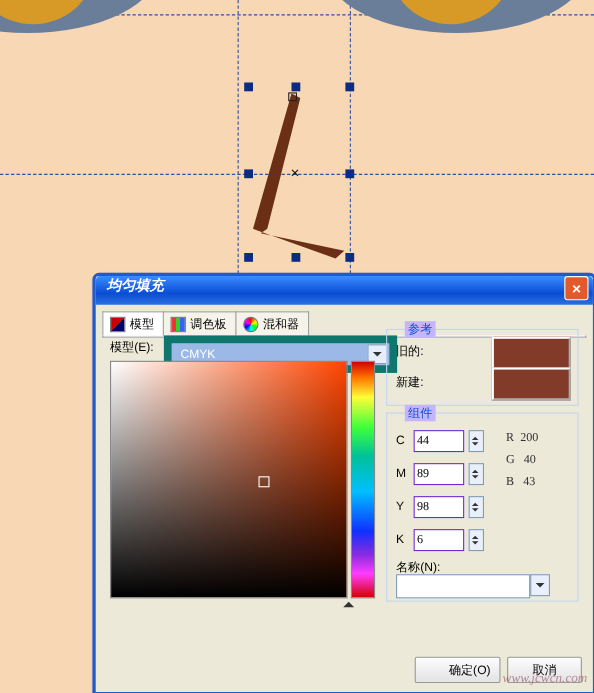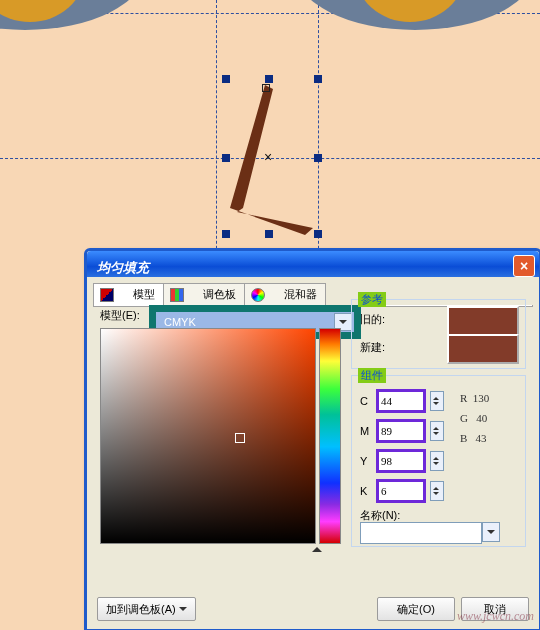--- a/index.html
+++ b/index.html
@@ -5,38 +5,38 @@
 html,body{margin:0;padding:0;width:540px;height:630px;font:11px Tahoma,Arial,sans-serif;overflow:hidden}
 .canvas{position:absolute;inset:0;background:#f8d7b5}
 .ruler-line{position:absolute;border:0 dashed #2e4fa0}
 .ruler-h{left:0;right:0;border-top-width:1px}
 .ruler-v{top:0;bottom:0;border-left-width:1px}
 .eye{position:absolute;top:-60px;width:250px}
 .shape{position:absolute}
 .handle{position:absolute;width:8px;height:8px;background:#0b2c82}
 .node-x{position:absolute;font:14px/1 sans-serif;color:#111}
 .dialog{position:absolute;left:84px;top:248px;width:452px;height:378px;border:3px solid #1f5bcb;border-radius:6px 6px 0 0;background:#ece9d8;box-shadow:2px 2px 4px rgba(0,0,0,.2)}
-.titlebar{height:26px;background:linear-gradient(#3b8cff,#0a4dd6 60%,#2a6fe0);border-radius:4px 4px 0 0;display:flex;align-items:flex-end;padding:0 4px 0 10px;color:#fff;font:bold 13px Tahoma;font-style:italic}
+.titlebar{height:26px;background:linear-gradient(#3b8cff,#0a4dd6 60%,#2a6fe0);border-radius:4px 4px 0 0;display:flex;align-items:flex-start;padding:0 4px 0 10px;color:#fff;font:bold 13px Tahoma;font-style:italic}
 .closebtn{width:20px;height:20px;margin-left:auto;background:#e25a2c;border:1px solid #fff;border-radius:3px;display:flex;align-items:center;justify-content:center;color:#fff;font:bold 14px/1 sans-serif}
 .tabs{display:flex;padding:6px 6px 0 6px;gap:0}
-.tab{border:1px solid #a0a0a0;background:#f5f3ea;padding:3px 8px 3px 6px;display:flex;align-items:center;gap:19px;border-bottom:none;margin-right:-1px}
+.tab{border:1px solid #a0a0a0;background:#f5f3ea;padding:3px 8px 3px 6px;display:flex;align-items:center;gap:4px;border-bottom:none;margin-right:-1px}
 .tab.active{background:#fff;position:relative;z-index:2}
 .tab-body{border:1px solid #a0a0a0;background:#fff;margin:0 6px 6px 6px;border-top:none;height:1px}
 .tab-sw{width:12px;height:12px;border:1px solid #777}
 .dropdown{height:20px;border:7px solid #0f766e;background:#9bb8e6;display:flex;align-items:center;padding:0 2px 0 8px}
 .dropdown .dd-btn{width:16px;height:16px;margin-left:auto;background:#e6eefc;border:1px solid #7f9db9;display:flex;align-items:center;justify-content:center}
 .field{position:absolute}
 .picker{position:absolute;left:13px;top:77px;width:214px;height:214px;background:linear-gradient(to bottom,rgba(0,0,0,0),#000),linear-gradient(to right,#fff,#ff4500);border:1px solid #888}
 .cursor-sq{position:absolute;width:8px;height:8px;border:1px solid #fff}
 .hue{position:absolute;left:232px;top:77px;width:20px;height:214px;border:1px solid #888;background:linear-gradient(#d40000 0%,#ff7a00 7%,#fffd38 15%,#3cff3c 28%,#00c198 40%,#00bfff 55%,#1030ff 72%,#8a2be2 82%,#ff3cff 90%,#d40000 100%)}
 .group{position:absolute;border:1px solid #c3d6ef}
-.group .legend{position:absolute;top:-8px;left:6px;background:#84cc16;padding:0 3px;color:#0a4dd6}
+.group .legend{position:absolute;top:-8px;left:16px;background:#c4b5fd;padding:0 3px;color:#0a4dd6}
 .swatch{border:2px outset #fff}
 .spin{display:flex;align-items:center;gap:4px;height:22px}
-.spin input{width:40px;height:18px;border:3px solid #6d28d9;font:11px Tahoma;padding:0 2px}
+.spin input{width:40px;height:18px;border:1px solid #6d28d9;font:11px Tahoma;padding:0 2px}
 .spin .sp{width:12px;height:18px;border:1px solid #7f9db9;background:#eaf0fb;position:relative}
 .spin .sp::before,.spin .sp::after{content:"";position:absolute;left:2px;border:3px solid transparent}
 .spin .sp::before{top:2px;border-bottom-color:#333}
 .spin .sp::after{bottom:2px;border-top-color:#333}
 .rgb{color:#333;font:11px Tahoma}
 .namefield input{border:1px solid #7f9db9;height:18px;width:116px}
 .btnrow{position:absolute;bottom:8px;left:10px;right:10px;display:flex;gap:6px;align-items:center}
 .btn{height:22px;border:1px solid #9a9a9a;background:linear-gradient(#fdfdfd,#e3e3e3);padding:0 8px;display:flex;align-items:center;gap:3px;border-radius:2px}
 .arrow-dn{width:0;height:0;border:4px solid transparent;border-top-color:#333;margin-top:3px}
 .watermark{position:absolute;right:6px;bottom:6px;color:rgba(128,40,60,.5);font:italic 12px Tahoma}
@@ -156,40 +156,36 @@
         <span style="width:12px">Y</span>
         <input value="98" style="">
         <div class="sp"></div>
       </div>
     <div class="spin" style="position:absolute;left:8px;top:104px">
         <span style="width:12px">K</span>
         <input value="6" style="">
         <div class="sp"></div>
       </div>
 
-    <div class="rgb" style="position:absolute;left:108px;top:16px"><span>R</span>&nbsp;&nbsp;<span>130</span></div>
+    <div class="rgb" style="position:absolute;left:108px;top:16px"><span>R</span>&nbsp;&nbsp;<span>200</span></div>
     <div class="rgb" style="position:absolute;left:108px;top:36px"><span>G</span>&nbsp;&nbsp;&nbsp;<span>40</span></div>
     <div class="rgb" style="position:absolute;left:108px;top:56px"><span>B</span>&nbsp;&nbsp;&nbsp;<span>43</span></div>
 
     <div style="position:absolute;left:8px;top:132px">名称(N):</div>
     <div class="namefield" style="position:absolute;left:8px;top:146px;display:flex">
       <input style="">
       <div class="dd-btn" style="width:16px;height:18px;border:1px solid #7f9db9;background:#eaf0fb;display:flex;align-items:center;justify-content:center">
           <div class="arrow-dn"></div>
         </div>
     </div>
   </div>
 
   <div class="btnrow">
-    <div class="btn">
-        <span>加到调色板(A)</span>
-        <div class="arrow-dn"></div>
-      </div>
     <div style="flex:1"></div>
-    <div class="btn" style="min-width:60px;justify-content:center">
+    <div class="btn" style="min-width:60px;justify-content:flex-end">
         <span>确定(O)</span>
       </div>
     <div class="btn" style="min-width:50px;justify-content:center">
         <span>取消</span>
       </div>
   </div>
 </div>
 
 <div class="watermark">www.jcwcn.com</div>
 

